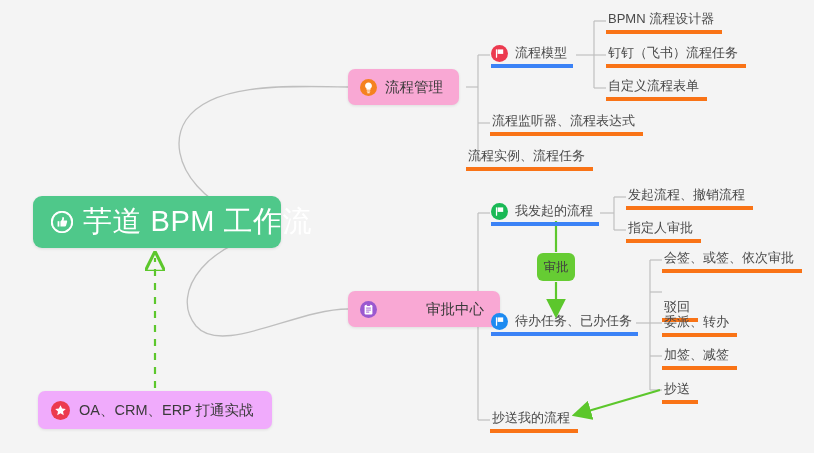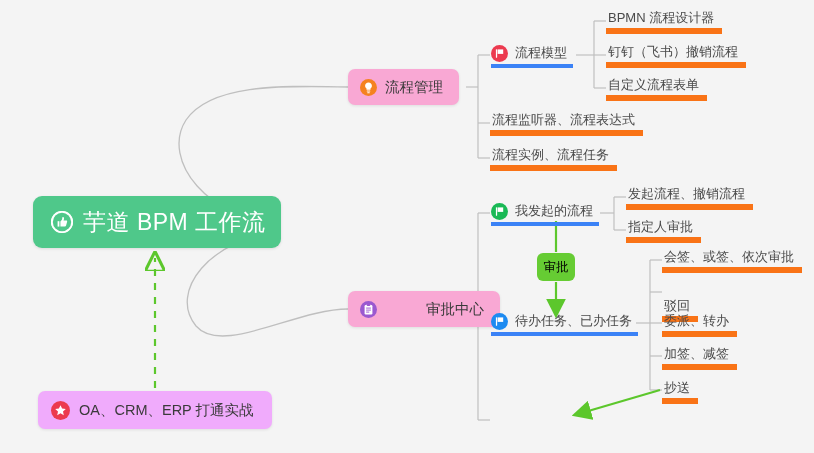--- a/index.html
+++ b/index.html
@@ -35,21 +35,21 @@
     background: #4fc88a;
     border-radius: 9px;
     box-shadow: 0 1px 3px rgba(0,0,0,0.10);
     display: flex;
     align-items: center;
     padding-left: 18px;
     box-sizing: border-box;
   }
   .root-label {
     color: #ffffff;
-    font-size: 23px;
+    font-size: 29px;
     letter-spacing: 0.5px;
     margin-left: 10px;
     white-space: nowrap;
   }
 
   
   .branch-node {
     position: absolute;
     background: #f9a8d4;
     border-radius: 7px;
@@ -84,21 +84,21 @@
     margin-left: 7px;
   }
 
   
   .leaf-node {
     position: absolute;
     display: flex;
     align-items: center;
     height: 26px;
     white-space: nowrap;
-    border-bottom: 6px solid #f97316;
+    border-bottom: 4px solid #f97316;
     padding: 0 8px 0 2px;
     box-sizing: border-box;
   }
   .leaf-label {
     font-size: 13px;
     color: #4a4a4a;
   }
 
   
   .callout-node {
@@ -128,21 +128,21 @@
     top: 253px;
     width: 38px;
     height: 28px;
     background: #66cc33;
     border-radius: 6px;
     display: flex;
     align-items: center;
     justify-content: center;
   }
   .badge-label {
-    color: #000000;
+    color: #404040;
     font-size: 12.5px;
   }
 
   
   .ico {
     width: 17px;
     height: 17px;
     border-radius: 50%;
     display: inline-flex;
     align-items: center;
@@ -269,30 +269,30 @@
         <path d="M6.6,4.4 L12.2,4.4 L12.2,8.9 L6.6,8.9 Z" fill="#ffffff"></path>
       </svg>
     </span>
     <span class="sub-label">流程模型</span>
   </div>
 
   <div class="leaf-node" style="left:606px; top:8px;">
     <span class="leaf-label">BPMN 流程设计器</span>
   </div>
   <div class="leaf-node" style="left:606px; top:42px;">
-    <span class="leaf-label">钉钉（飞书）撤销流程</span>
+    <span class="leaf-label">钉钉（飞书）流程任务</span>
   </div>
   <div class="leaf-node" style="left:606px; top:75px;text-align:center;">
     <span class="leaf-label">自定义流程表单</span>
   </div>
 
   <div class="leaf-node" style="left:490px; top:110px;">
     <span class="leaf-label">流程监听器、流程表达式</span>
   </div>
-  <div class="leaf-node" style="left:490px; top:145px;text-align:center;">
+  <div class="leaf-node" style="left:466px; top:145px;text-align:center;">
     <span class="leaf-label">流程实例、流程任务</span>
   </div>
 
   <div class="sub-node" style="left:491px; top:200px;">
     <span class="ico ico-green">
       <svg width="17" height="17" viewBox="0 0 17 17">
         <rect x="4.9" y="4.2" width="1.25" height="8.6" rx="0.5" fill="#ffffff"></rect>
         <path d="M6.6,4.4 L12.2,4.4 L12.2,8.9 L6.6,8.9 Z" fill="#ffffff"></path>
       </svg>
     </span>
@@ -325,20 +325,23 @@
   <div class="leaf-node" style="left:662px; top:344px;">
     <span class="leaf-label">加签、减签</span>
   </div>
   <div class="leaf-node" style="left:662px; top:311px;">
     <span class="leaf-label">委派、转办</span>
   </div>
   <div class="leaf-node" style="left:662px; top:378px;">
     <span class="leaf-label">抄送</span>
   </div>
 
+  <div class="leaf-node" style="left:490px; top:407px;">
+    <span class="leaf-label">抄送我的流程</span>
+  </div>
 
   <div class="badge-node">
     <span class="badge-label">审批</span>
   </div>
 
   <div class="callout-node">
     <span class="ico ico-star">
       <svg width="19" height="19" viewBox="0 0 19 19">
         <path d="M9.5,4.2 L11.1,7.6 L14.8,8.0 L12.0,10.5 L12.8,14.2
                  L9.5,12.3 L6.2,14.2 L7.0,10.5 L4.2,8.0 L7.9,7.6 Z" fill="#ffffff"></path>

